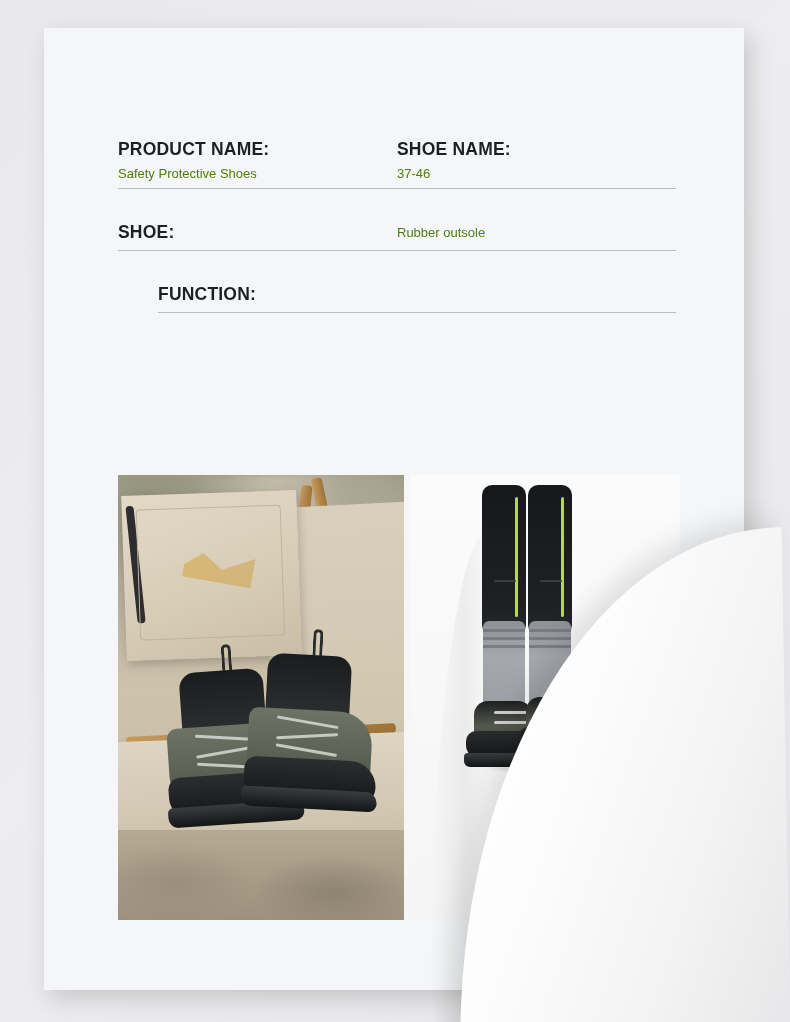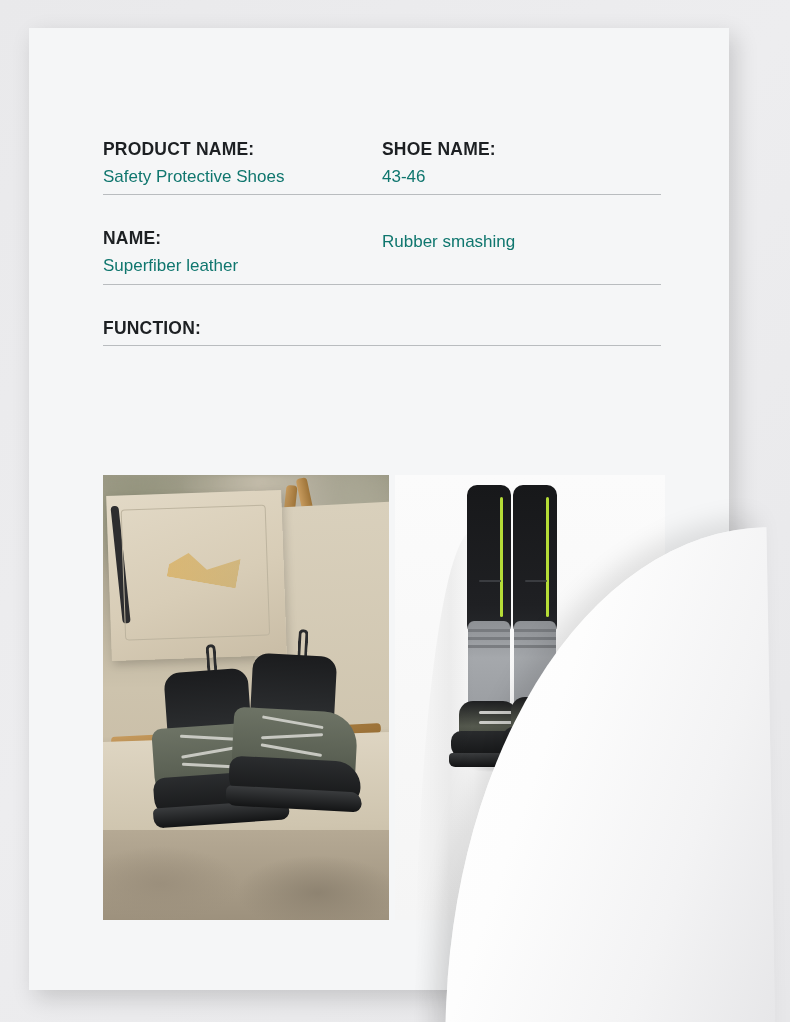--- a/index.html
+++ b/index.html
@@ -14,21 +14,21 @@
   .stage {
     position: relative;
     width: 790px;
     height: 1022px;
     background: linear-gradient(135deg, #e9e9eb 0%, #ededef 45%, #e7e7e9 100%);
   }
 
   
   .sheet {
     position: absolute;
-    left: 29px;
+    left: 44px;
     top: 28px;
     width: 700px;
     height: 962px;
     background: #f5f6f7;
     box-shadow: 6px 8px 22px rgba(0,0,0,0.16);
   }
 
   
   .curl-shadow {
     position: absolute;
@@ -68,35 +68,35 @@
     top: 110px;
     width: 558px;
   }
 
   .spec-row {
     display: flex;
     border-bottom: 1px solid #b9bcbf;
     padding-bottom: 5px;
     margin-bottom: 32px;
   }
-  .spec-row.single { display: block; }
+  .spec-row.single { display: block; margin-left: 40px; }
 
   .spec-cell { width: 50%; }
   .spec-cell.full { width: 100%; }
 
   .spec-label {
     font-size: 17.5px;
     font-weight: bold;
     color: #1d2023;
     letter-spacing: 0.2px;
     line-height: 1.35;
   }
   .spec-value {
-    font-size: 17px;
-    color: #0f766e;
+    font-size: 13px;
+    color: #4d7c0f;
     line-height: 1.45;
     margin-top: 3px;
     white-space: nowrap;
   }
 
   
   .photos {
     position: absolute;
     left: 74px;
     top: 447px;
@@ -329,31 +329,30 @@
 
     <div class="specs">
 
       <div class="spec-row">
         <div class="spec-cell">
           <div class="spec-label">PRODUCT NAME:</div>
           <div class="spec-value">Safety Protective Shoes</div>
         </div>
         <div class="spec-cell">
           <div class="spec-label">SHOE NAME:</div>
-          <div class="spec-value">43-46</div>
+          <div class="spec-value">37-46</div>
         </div>
       </div>
 
       <div class="spec-row">
         <div class="spec-cell">
-          <div class="spec-label">NAME:</div>
-          <div class="spec-value">Superfiber leather</div>
+          <div class="spec-label">SHOE:</div>
         </div>
         <div class="spec-cell">
-          <div class="spec-value">Rubber smashing</div>
+          <div class="spec-value">Rubber outsole</div>
         </div>
       </div>
 
       <div class="spec-row single">
         <div class="spec-cell full">
           <div class="spec-label">FUNCTION:</div>
         </div>
       </div>
 
     </div>

